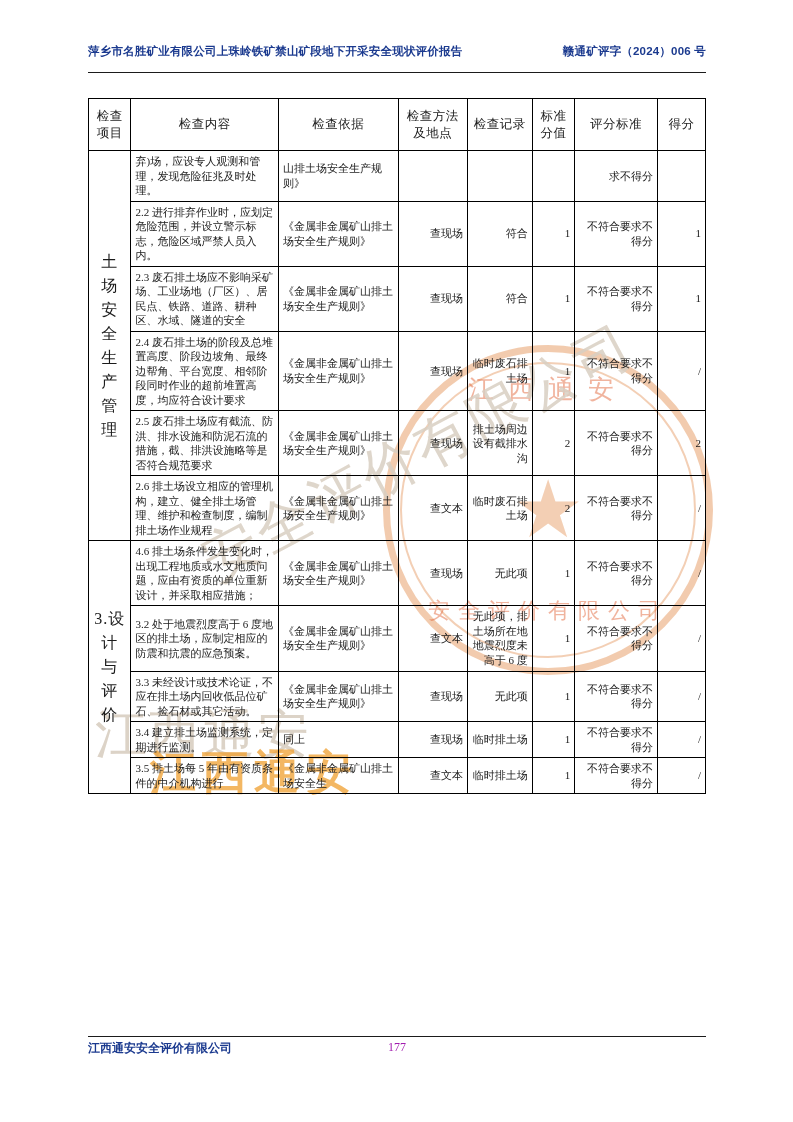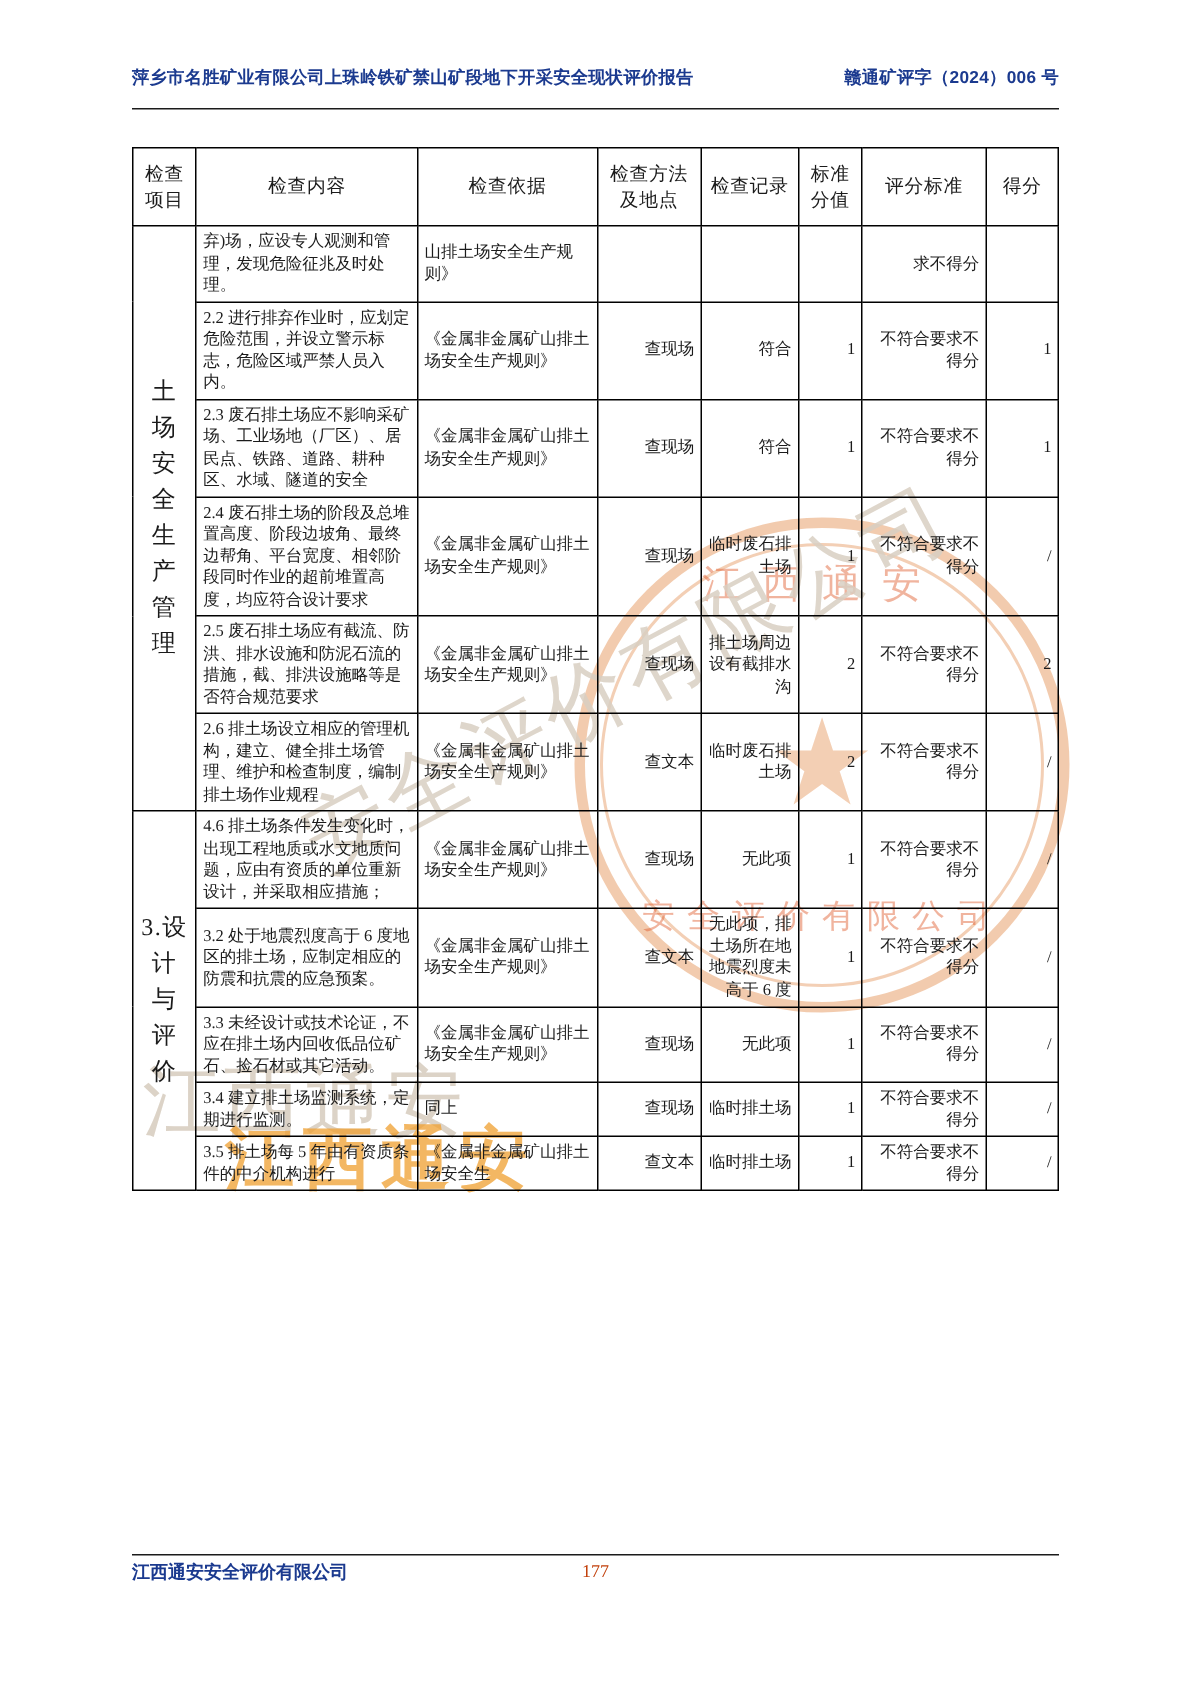--- a/index.html
+++ b/index.html
@@ -66,21 +66,21 @@
     position: absolute;
     left: 88px;
     top: 1040px;
     width: 618px;
     font-size: 12px;
     color: #1b3a8f;
     font-family: "Liberation Sans", sans-serif;
     font-weight: bold;
   }
   .footer .fl { position: absolute; left: 0; top: 0; text-align: center; }
-  .footer .fc { position: absolute; left: 0; top: 0; width: 618px; text-align: center; color: #c2410c; font-weight: normal; font-family: "Liberation Serif", serif; }
+  .footer .fc { position: absolute; left: 0; top: 0; width: 618px; text-align: center; color: #a21caf; font-weight: normal; font-family: "Liberation Serif", serif; }
 
   
   .watermark {
     position: absolute;
     left: 0; top: 0;
     width: 793px; height: 1122px;
     pointer-events: none;
     z-index: 5;
   }
   .seal {

